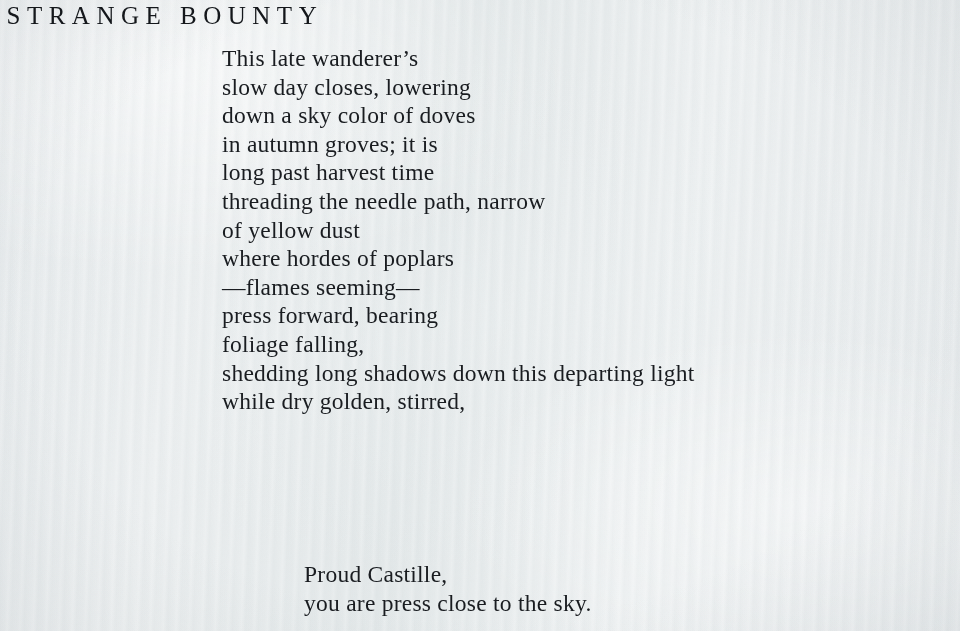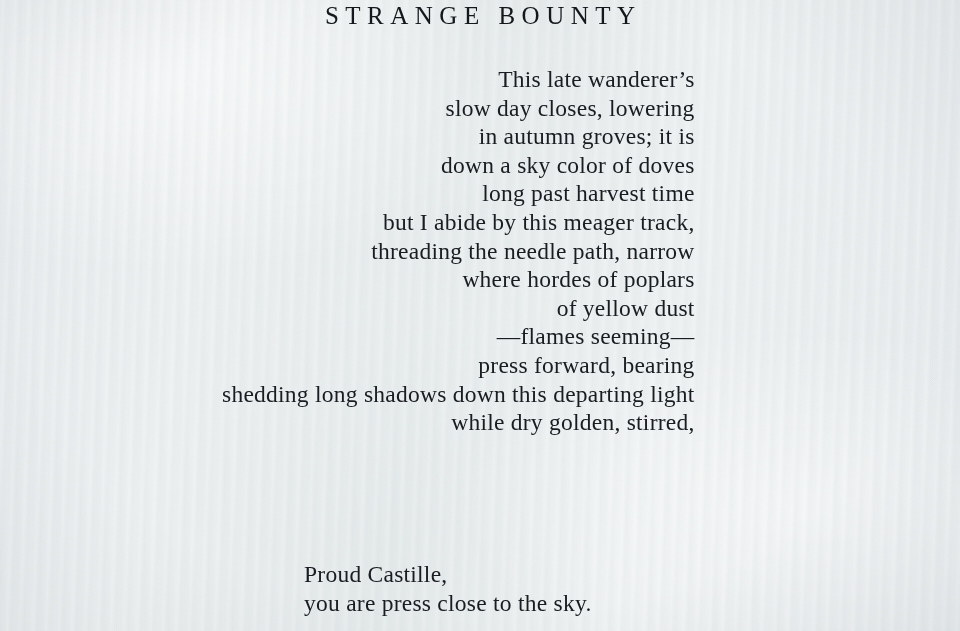--- a/index.html
+++ b/index.html
@@ -53,65 +53,65 @@
     position: relative;
     z-index: 2;
     width: 100%;
     height: 100%;
   }
   .poem-title {
     position: absolute;
     top: 2px;
     left: 0;
     width: 100%;
-    text-align: center;
+    text-align: left;
     font-size: 25px;
     letter-spacing: 6.5px;
     text-indent: 6.5px;
     font-weight: 400;
     color: #14171b;
     white-space: nowrap;
   }
   .stanza {
     position: absolute;
     left: 222px;
     font-size: 23.5px;
     line-height: 28.6px;
     color: #191c20;
   }
-  .stanza-main { top: 65px; text-align: right; }
+  .stanza-main { top: 44px; }
   .stanza-closing { top: 560px; left: 304px; }
   .line {
     white-space: pre;
     letter-spacing: 0.25px;
   }
 </style>
 </head>
 <body>
 
 <div class="page">
   <div class="grain"></div>
   <div class="vignette"></div>
 
   <div class="content">
 
     <div class="poem-title">STRANGE BOUNTY</div>
 
     <div class="stanza stanza-main">
       <div class="line">This late wanderer’s</div>
       <div class="line">slow day closes, lowering</div>
+      <div class="line">down a sky color of doves</div>
       <div class="line">in autumn groves; it is</div>
-      <div class="line">down a sky color of doves</div>
       <div class="line">long past harvest time</div>
-      <div class="line">but I abide by this meager track,</div>
       <div class="line">threading the needle path, narrow</div>
+      <div class="line">of yellow dust</div>
       <div class="line">where hordes of poplars</div>
-      <div class="line">of yellow dust</div>
       <div class="line">—flames seeming—</div>
       <div class="line">press forward, bearing</div>
+      <div class="line">foliage falling,</div>
       <div class="line">shedding long shadows down this departing light</div>
       <div class="line">while dry golden, stirred,</div>
     </div>
 
     <div class="stanza stanza-closing">
       <div class="line">Proud Castille,</div>
       <div class="line">you are press close to the sky.</div>
     </div>
 
   </div>

